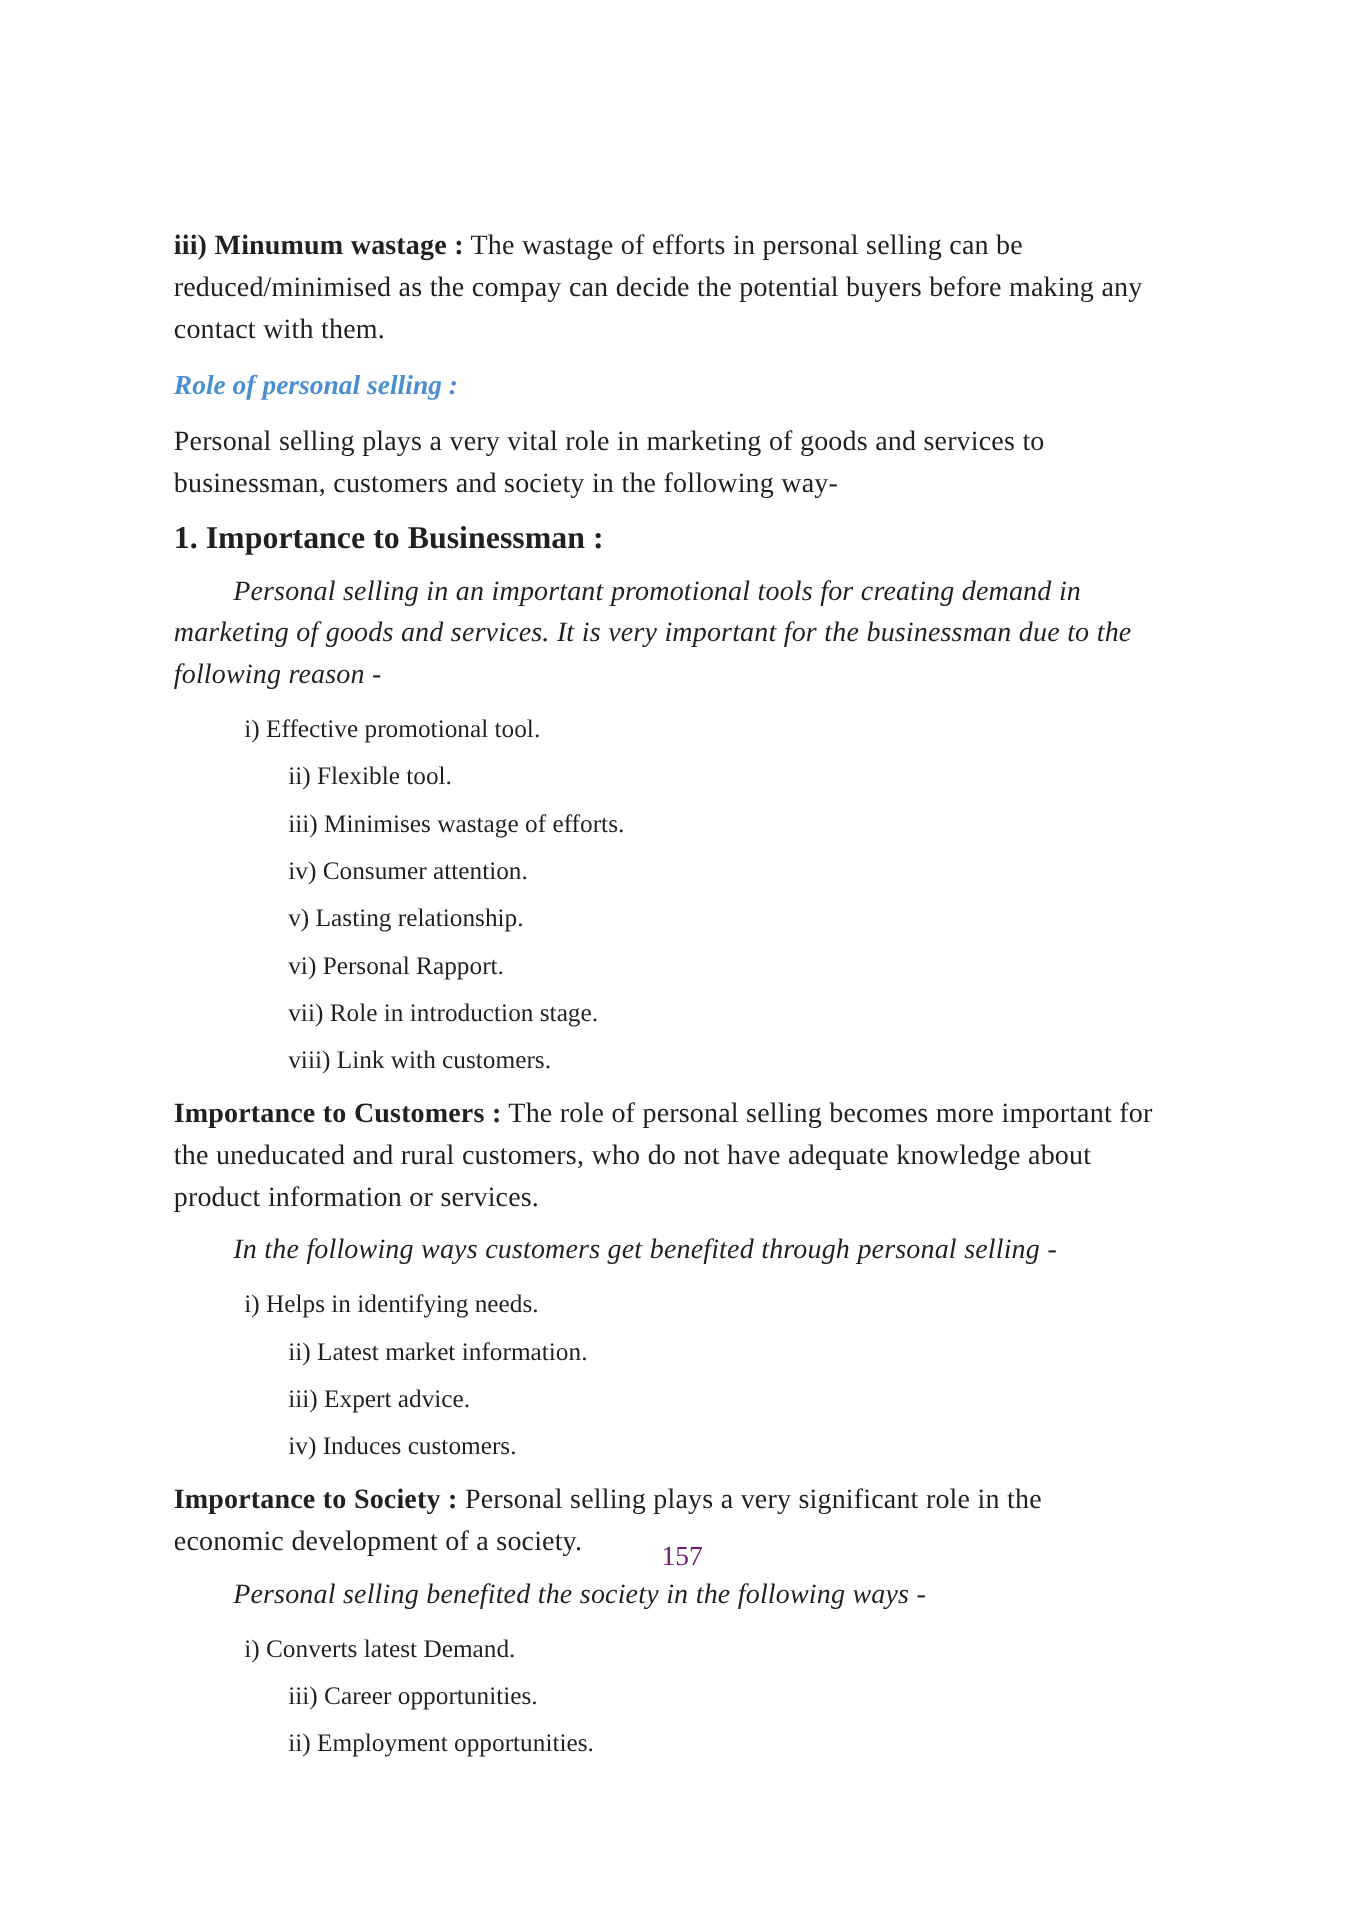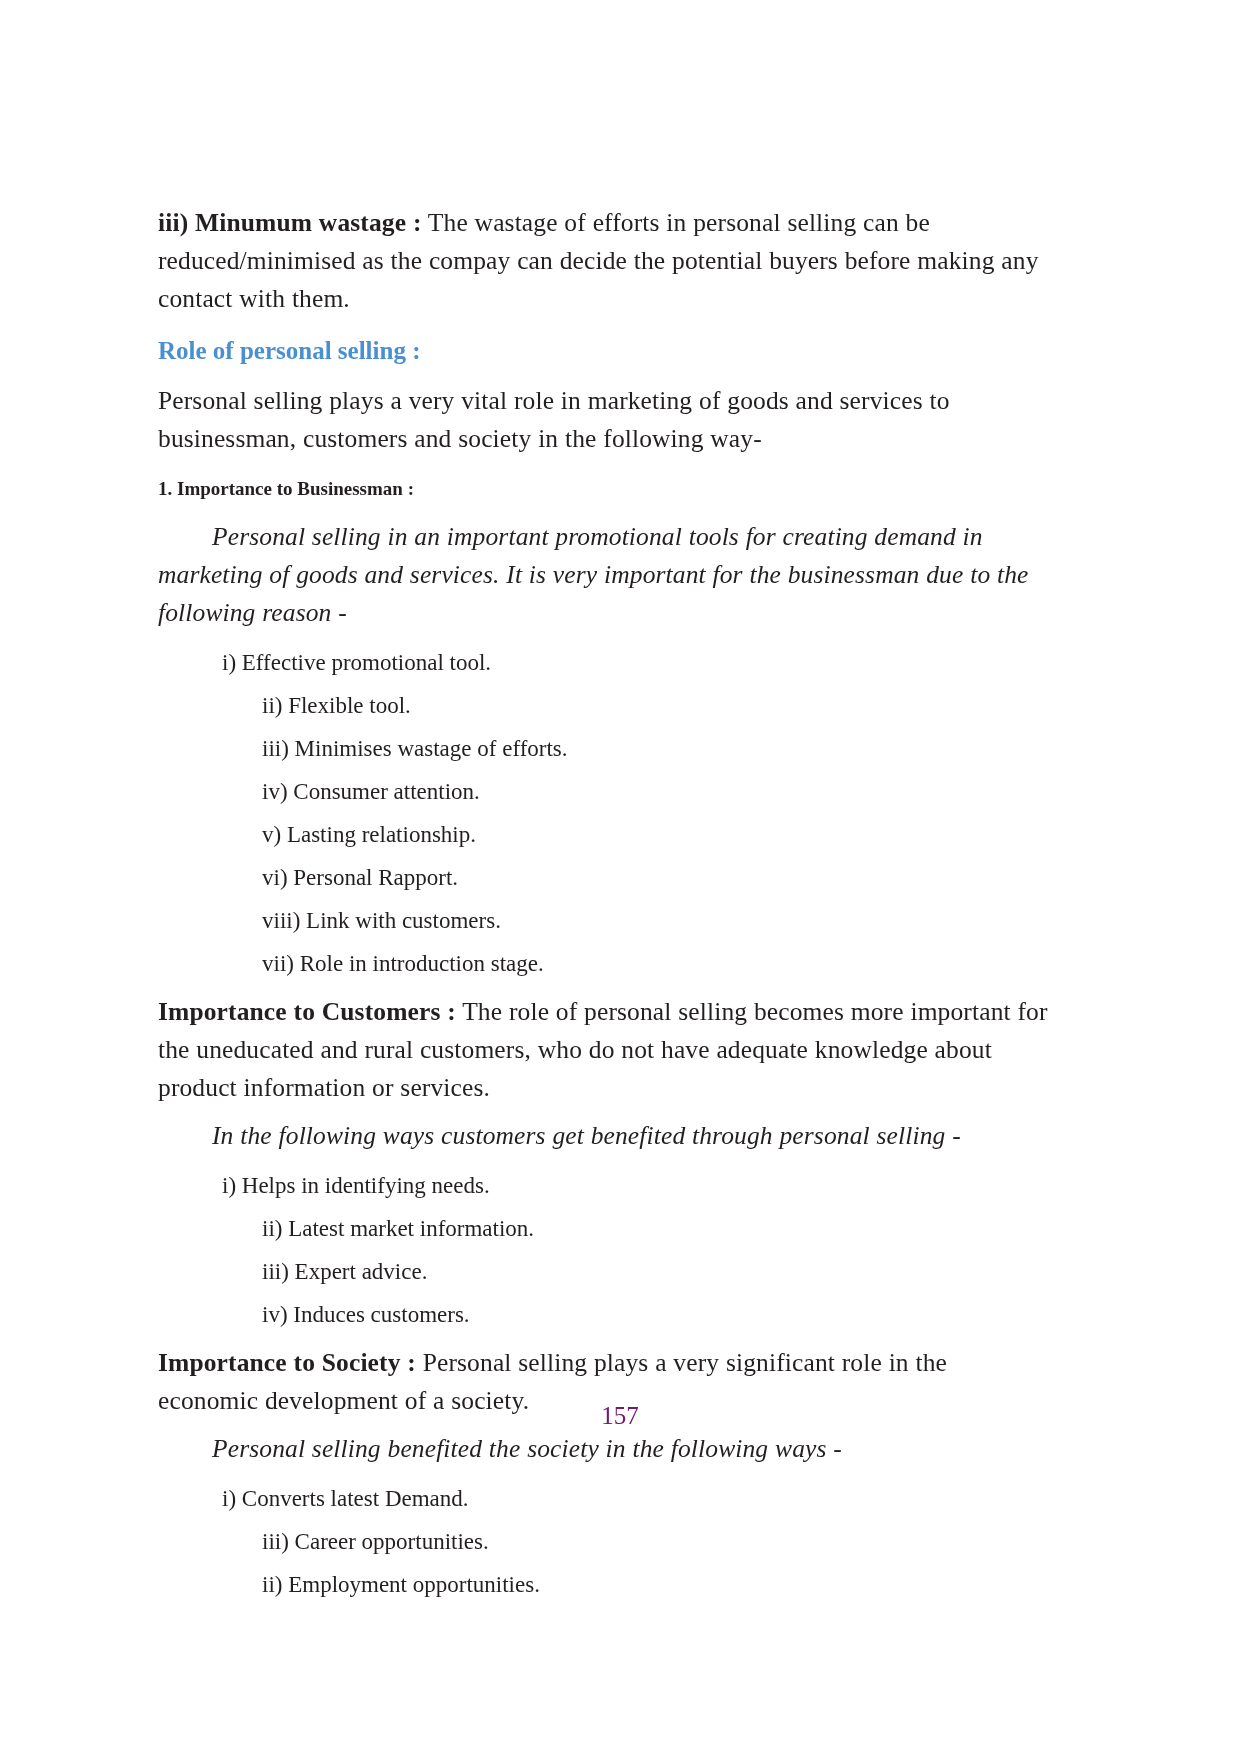--- a/index.html
+++ b/index.html
@@ -47,23 +47,24 @@
   }
   .runin {
     font-weight: bold;
   }
   .section-heading {
     font-size: 25px;
     font-weight: bold;
     color: #4a90d0;
     line-height: 38px;
     margin: 14px 0 12px 0;
+    font-style: italic;
   }
   .numbered-heading {
-    font-size: 19px;
+    font-size: 29px;
     font-weight: bold;
     line-height: 38px;
     margin: 8px 0 10px 0;
   }
 
   
   .rlist {
     list-style: none;
     margin: 4px 0 10px 0;
     padding: 0;
@@ -103,22 +104,22 @@
 
     <p class="para indent-first">Personal selling in an important promotional tools for creating demand in marketing of goods and services. It is very important for the businessman due to the following reason -</p>
 
     <ul class="rlist">
       <li class="lvl-a">i) Effective promotional tool.</li>
       <li class="lvl-b">ii) Flexible tool.</li>
       <li class="lvl-b">iii) Minimises wastage of efforts.</li>
       <li class="lvl-b">iv) Consumer attention.</li>
       <li class="lvl-b">v) Lasting relationship.</li>
       <li class="lvl-b">vi) Personal Rapport.</li>
+      <li class="lvl-b">vii) Role in introduction stage.</li>
       <li class="lvl-b">viii) Link with customers.</li>
-      <li class="lvl-b">vii) Role in introduction stage.</li>
     </ul>
 
     <p class="para tight"><span class="runin">Importance to Customers :</span><span> The role of personal selling becomes more important for the uneducated and rural customers, who do not have adequate knowledge about product information or services.</span></p>
 
     <p class="para indent-first">In the following ways customers get benefited through personal selling -</p>
 
     <ul class="rlist">
       <li class="lvl-a">i) Helps in identifying needs.</li>
       <li class="lvl-b">ii) Latest market information.</li>
       <li class="lvl-b">iii) Expert advice.</li>

